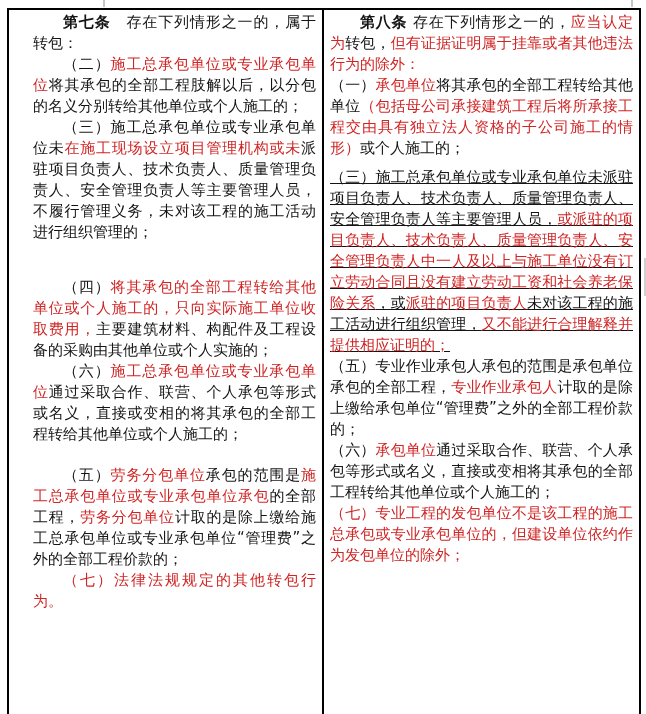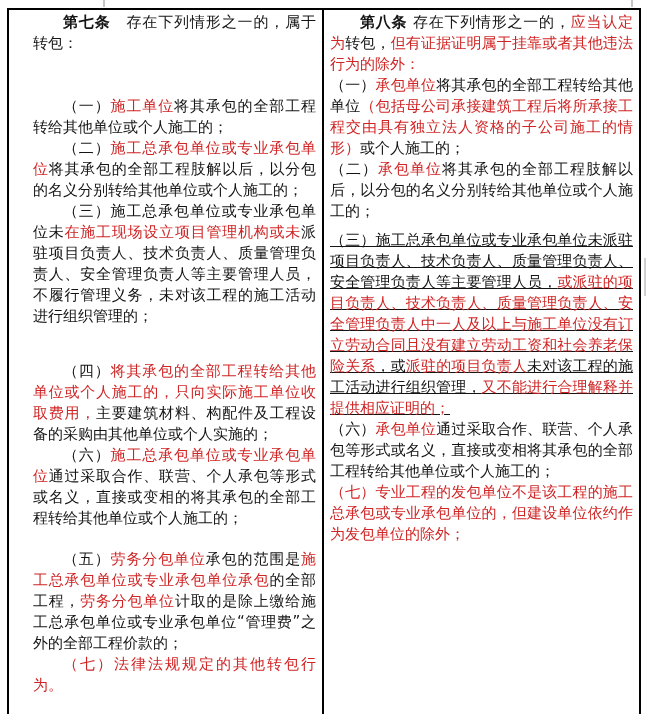--- a/index.html
+++ b/index.html
@@ -37,29 +37,28 @@
 </head>
 <body>
 
 <div class="ruler-tick tick-1"></div>
 <div class="ruler-tick tick-2"></div>
 <div class="edge-mark"></div>
 
 <div class="comparison-table">
   <div class="cell cell-left">
       <p class="para indent"><span class="run bold">第七条</span><span class="run">　存在下列情形之一的，属于转包：</span></p>
-      <p class="para indent" style="margin-top: 42px;"><span class="run">（一）</span><span class="run red">施工单位</span><span class="run">将其承包的全部工程转给其他单位或个人施工的；</span></p>
       <p class="para indent" style=""><span class="run">（二）</span><span class="run red">施工总承包单位或专业承包单位</span><span class="run">将其承包的全部工程肢解以后，以分包的名义分别转给其他单位或个人施工的；</span></p>
       <p class="para indent"><span class="run">（三）施工总承包单位或专业承包单位未</span><span class="run red">在施工现场设立项目管理机构或未</span><span class="run">派驻项目负责人、技术负责人、质量管理负责人、安全管理负责人等主要管理人员，不履行管理义务，未对该工程的施工活动进行组织管理的；</span></p>
       <p class="para indent" style="margin-top: 34px;"><span class="run">（四）</span><span class="run red">将其承包的全部工程转给其他单位或个人施工的，只向实际施工单位收取费用，</span><span class="run">主要建筑材料、构配件及工程设备的采购由其他单位或个人实施的；</span></p>
       <p class="para indent"><span class="run">（六）</span><span class="run red">施工总承包单位或专业承包单位</span><span class="run">通过采取合作、联营、个人承包等形式或名义，直接或变相的将其承包的全部工程转给其他单位或个人施工的；</span></p>
       <p class="para indent" style="margin-top: 20px;"><span class="run">（五）</span><span class="run red">劳务分包单位</span><span class="run">承包的范围是</span><span class="run red">施工总承包单位或专业承包单位承包</span><span class="run">的全部工程，</span><span class="run red">劳务分包单位</span><span class="run">计取的是除上缴给施工总承包单位或专业承包单位“管理费”之外的全部工程价款的；</span></p>
       <p class="para indent"><span class="run red">（七）法律法规规定的其他转包行为。</span></p>
     </div>
   <div class="cell cell-right">
       <p class="para indent"><span class="run bold">第八条</span><span class="run"> 存在下列情形之一的，</span><span class="run red">应当认定为</span><span class="run">转包，</span><span class="run red">但有证据证明属于挂靠或者其他违法行为的除外：</span></p>
       <p class="para"><span class="run">（一）</span><span class="run red">承包单位</span><span class="run">将其承包的全部工程转给其他单位</span><span class="run red">（包括母公司承接建筑工程后将所承接工程交由具有独立法人资格的子公司施工的情形）</span><span class="run">或个人施工的；</span></p>
-      <p class="para"><span class="run">（二）</span><span class="run red">承包单位</span><span class="run">将其承包的全部工程肢解以后，以分包的名义分别转给其他单位或个人施工的；</span></p>
       <p class="para" style="margin-top: 8px; text-decoration: underline;"><span class="run">（三）施工总承包单位或专业承包单位未派驻项目负责人、技术负责人、质量管理负责人、安全管理负责人等主要管理人员，</span><span class="run red">或派驻的项目负责人、技术负责人、质量管理负责人、安全管理负责人中一人及以上与施工单位没有订立劳动合同且没有建立劳动工资和社会养老保险关系</span><span class="run">，或</span><span class="run red">派驻的项目负责人</span><span class="run">未对该工程的施工活动进行组织管理，</span><span class="run red">又不能进行合理解释并提供相应证明的；</span></p>
+      <p class="para"><span class="run">（五）专业作业承包人承包的范围是承包单位承包的全部工程，</span><span class="run red">专业作业承包人</span><span class="run">计取的是除上缴给承包单位“管理费”之外的全部工程价款的；</span></p>
       <p class="para"><span class="run">（六）</span><span class="run red">承包单位</span><span class="run">通过采取合作、联营、个人承包等形式或名义，直接或变相将其承包的全部工程转给其他单位或个人施工的；</span></p>
       <p class="para"><span class="run red">（七）专业工程的发包单位不是该工程的施工总承包或专业承包单位的，但建设单位依约作为发包单位的除外；</span></p>
     </div>
 </div>
 
 </body></html>

